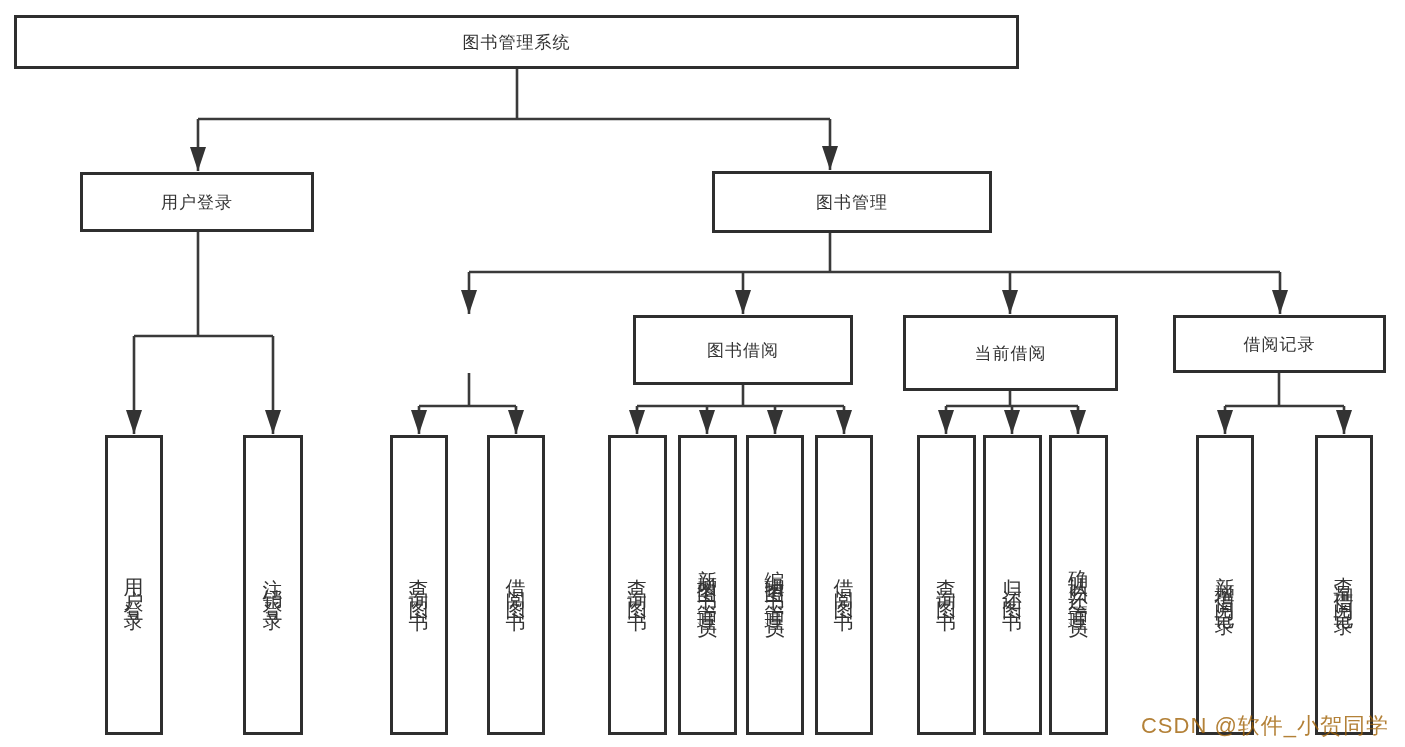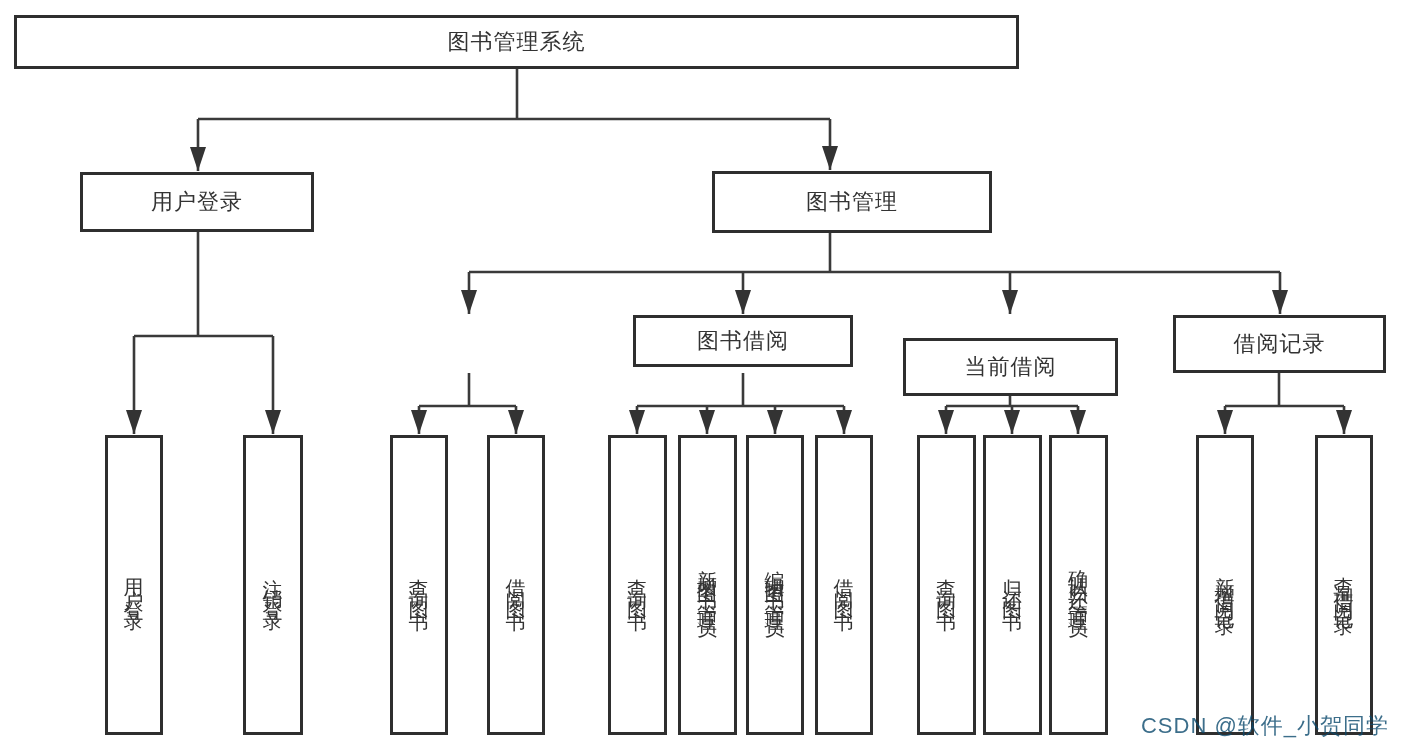--- a/index.html
+++ b/index.html
@@ -21,39 +21,39 @@
   }
   .node {
     position: absolute;
     box-sizing: border-box;
     background: #ffffff;
     border: 3px solid #2f2f2f;
     color: #333333;
     display: flex;
     align-items: center;
     justify-content: center;
-    font-size: 22px;
+    font-size: 17px;
     letter-spacing: 1px;
     text-align: center;
     z-index: 2;
   }
   .vtext {
     writing-mode: vertical-rl;
     text-orientation: mixed;
     font-size: 20px;
     letter-spacing: 11px;
     line-height: 1;
   }
   
   .n-root    { left: 14px;   top: 15px;  width: 1005px; height: 54px; }
   .n-login   { left: 80px;   top: 172px; width: 234px;  height: 60px; }
   .n-mgmt    { left: 712px;  top: 171px; width: 280px;  height: 62px; }
   .n-newrec  { left: 360px;  top: 315px; width: 219px;  height: 58px; }
-  .n-borrow  { left: 633px;  top: 315px; width: 220px;  height: 52px; }
-  .n-current { left: 903px;  top: 315px; width: 215px;  height: 58px; margin-top: 23px; }
+  .n-borrow  { left: 633px;  top: 315px; width: 220px;  height: 70px; }
+  .n-current { left: 903px;  top: 315px; width: 215px;  height: 76px; }
   .n-records { left: 1173px; top: 315px; width: 213px;  height: 58px; }
   .leaf { top: 435px; height: 300px; }
   .l1  { left: 105px;  width: 58px; }
   .l2  { left: 243px;  width: 60px; }
   .l3  { left: 390px;  width: 58px; }
   .l4  { left: 487px;  width: 58px; }
   .l5  { left: 608px;  width: 59px; }
   .l6  { left: 678px;  width: 59px; letter-spacing: 7px; }
   .l7  { left: 746px;  width: 58px; letter-spacing: 7px; }
   .l8  { left: 815px;  width: 58px; }
@@ -61,21 +61,21 @@
   .l10 { left: 983px;  width: 59px; }
   .l11 { left: 1049px; width: 59px; letter-spacing: 7px; }
   .l12 { left: 1196px; width: 58px; letter-spacing: 8px; }
   .l13 { left: 1315px; width: 58px; letter-spacing: 8px; }
   .watermark {
     position: absolute;
     right: 16px;
     top: 711px;
     z-index: 5;
     font-size: 22px;
-    color: #0c4a6e;
+    color: #a16207;
     opacity: 0.8;
     letter-spacing: 1px;
     white-space: nowrap;
   }
 </style>
 </head>
 <body>
 
 <div class="canvas">
 

